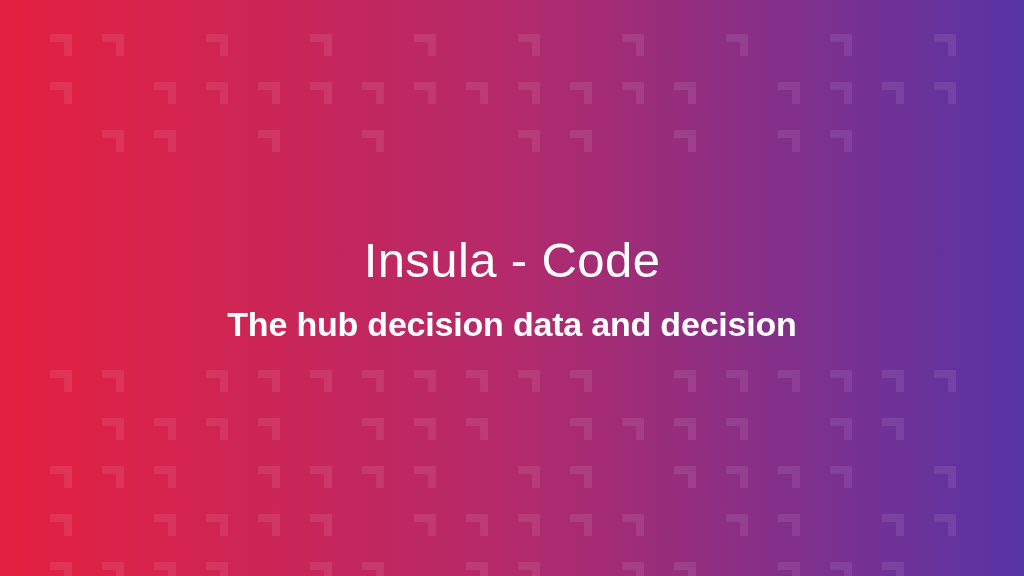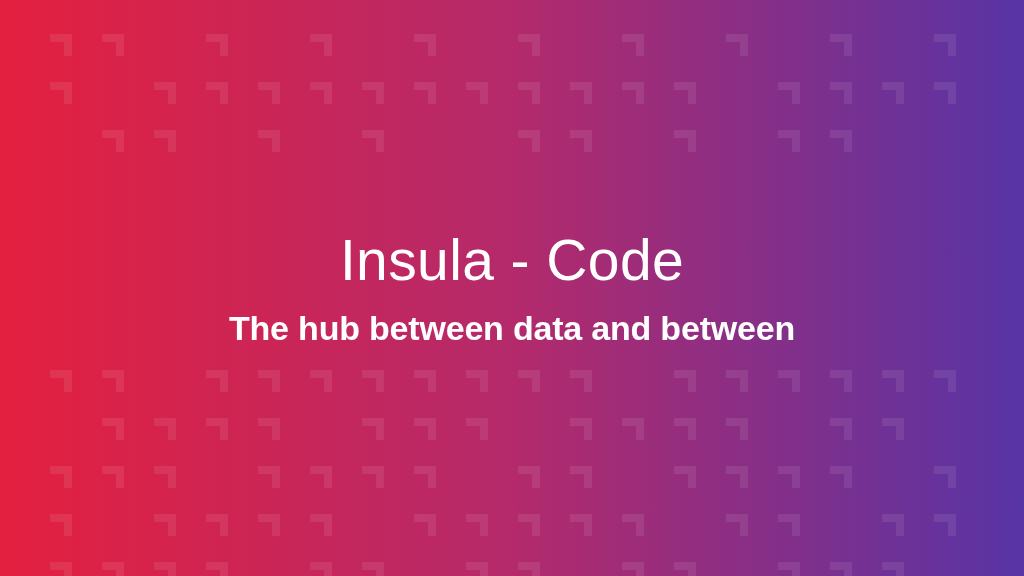--- a/index.html
+++ b/index.html
@@ -32,21 +32,21 @@
   #content {
     position: absolute;
     inset: 0;
     display: flex;
     flex-direction: column;
     align-items: center;
     justify-content: center;
   }
   #title {
     color: #ffffff;
-    font-size: 57px;
+    font-size: 49px;
     font-weight: 300;
     letter-spacing: 0.4px;
     line-height: 1;
     margin: 0 0 22px 0;
     text-align: center;
     white-space: nowrap;
   }
   #subtitle {
     color: #ffffff;
     font-size: 34px;
@@ -166,16 +166,16 @@
       <div class="corner-glyph" style="left: 518px; top: 562px; background: rgba(255, 255, 255, 0.086);"></div>
       <div class="corner-glyph" style="left: 622px; top: 562px; background: rgba(255, 255, 255, 0.086);"></div>
       <div class="corner-glyph" style="left: 674px; top: 562px; background: rgba(255, 255, 255, 0.086);"></div>
       <div class="corner-glyph" style="left: 778px; top: 562px; background: rgba(255, 255, 255, 0.086);"></div>
       <div class="corner-glyph" style="left: 830px; top: 562px; background: rgba(255, 255, 255, 0.086);"></div>
       <div class="corner-glyph" style="left: 882px; top: 562px; background: rgba(255, 255, 255, 0.086);"></div>
     </div>
 
   <div id="content">
     <h1 id="title">Insula - Code</h1>
-    <h2 id="subtitle">The hub between data and between</h2>
+    <h2 id="subtitle">The hub decision data and decision</h2>
   </div>
 
 </div>
 
 </body></html>

